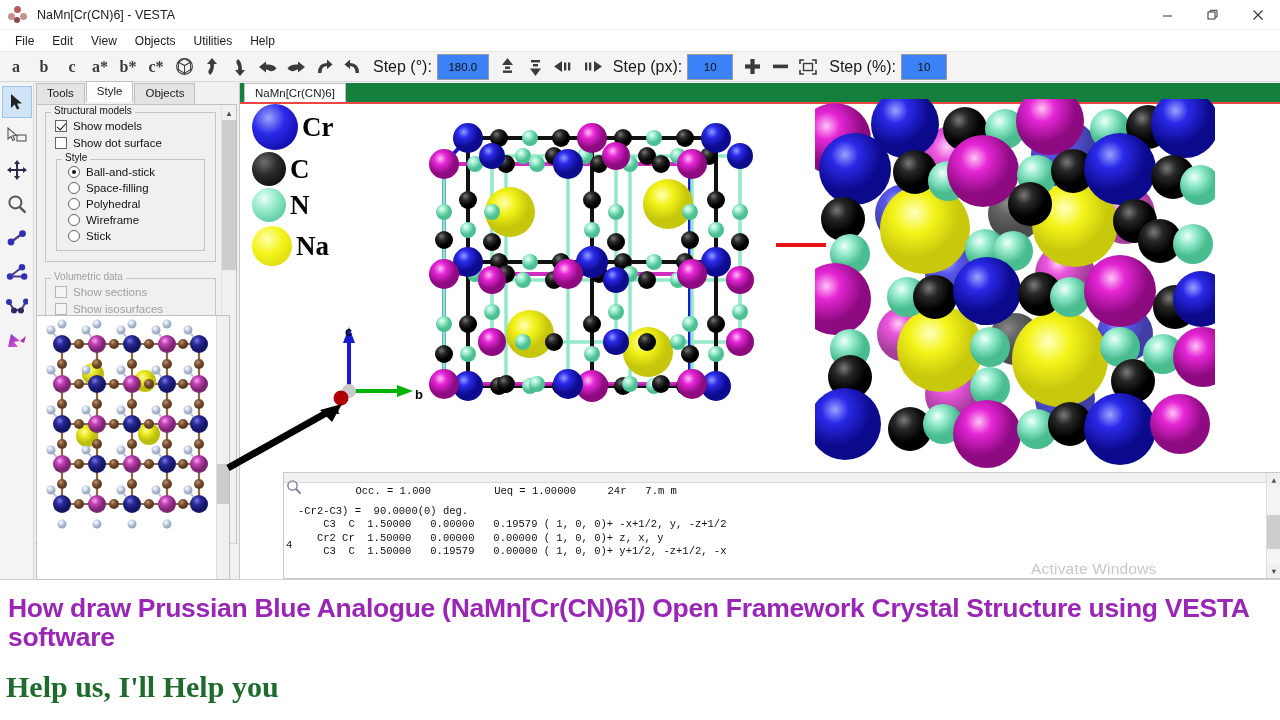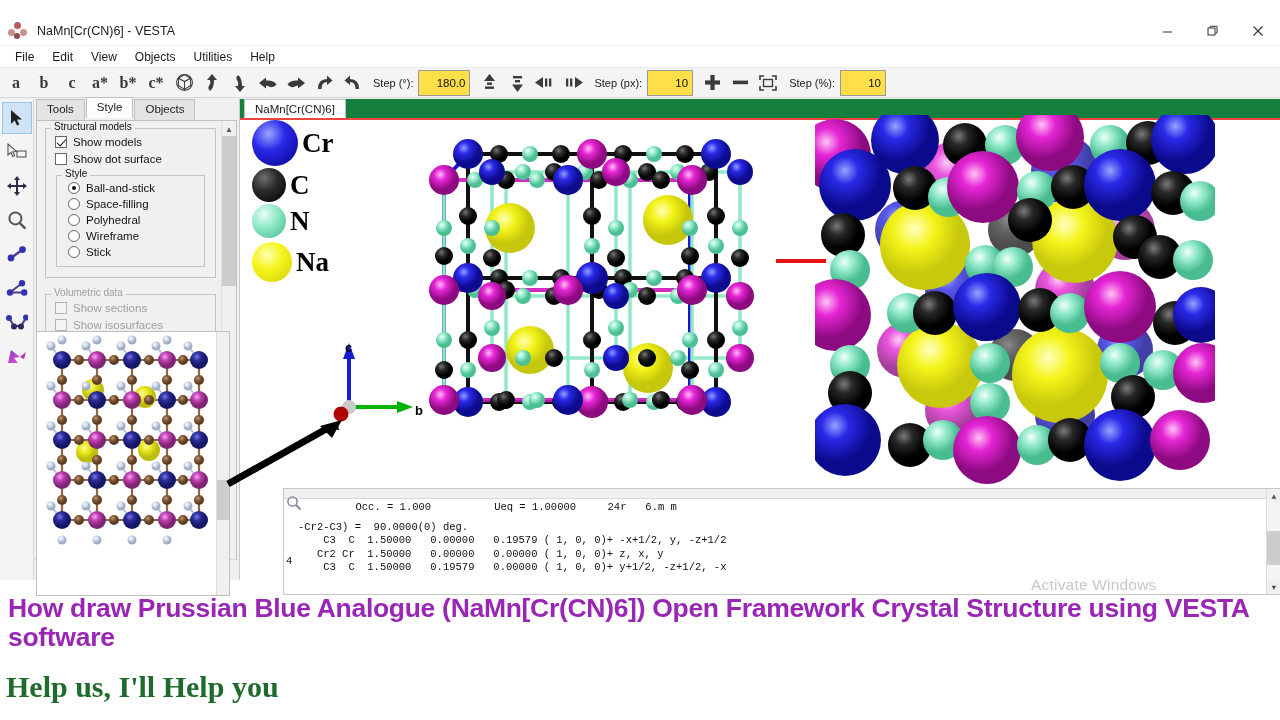--- a/index.html
+++ b/index.html
@@ -5,21 +5,21 @@
   * { box-sizing: border-box; margin: 0; padding: 0; }
   html, body { width: 1280px; height: 720px; overflow: hidden; }
   body {
     font-family: "Liberation Sans", sans-serif;
     background: #ffffff;
     position: relative;
   }
 
   
   #app-window {
-    position: absolute; left: 0; top: 16px; width: 1280px; height: 580px;
+    position: absolute; left: 0; top: 0; width: 1280px; height: 580px;
     background: #f0f0f0; border-bottom: 1px solid #d0d0d0;
   }
 
   
   #titlebar {
     height: 30px; background: #ffffff; display: flex; align-items: center;
     position: relative; border-bottom: 1px solid #f0f0f0;
   }
   #app-icon { width: 22px; height: 22px; margin-left: 7px; position: relative; }
   #app-icon .d { position: absolute; border-radius: 50%; }
@@ -44,25 +44,25 @@
   
   #toolbar {
     height: 30px; background: #f4f4f4; display: flex; align-items: center;
     border-bottom: 1px solid #d8d8d8; padding-left: 2px;
   }
   .tb-btn {
     min-width: 28px; height: 26px; display: flex; align-items: center; justify-content: center;
     font-size: 15px; color: #3b3b3b; cursor: default; position: relative;
   }
   .tb-btn.axis { font-family: "Liberation Serif", serif; font-size: 16px; font-weight: 600; }
-  .tb-label { font-size: 11px; color: #1a1a1a; margin: 0 5px 0 7px; white-space: nowrap; }
+  .tb-label { font-size: 16px; color: #1a1a1a; margin: 0 5px 0 7px; white-space: nowrap; }
   .tb-input {
-    height: 26px; border: 1px solid #9a9a9a; background: #fde047; font-size: 11.5px;
+    height: 26px; border: 1px solid #9a9a9a; background: #3b82f6; font-size: 11.5px;
     font-family: "Liberation Sans", sans-serif; color: #111; padding: 0 4px;
-    text-align: right;
+    text-align: center;
   }
   .tb-input.w50 { width: 52px; }
   .tb-input.w46 { width: 46px; }
   .tb-sep { width: 5px; }
 
   
   #work {
     position: absolute; left: 0; top: 83px; right: 0; bottom: 0;
     display: flex;
   }
@@ -1035,21 +1035,21 @@
 
   <div id="text-pane">
     <div id="text-pane-top"></div>
     <div id="magnifier-ico">
       <svg width="16" height="16" viewBox="0 0 16 16">
         <circle cx="6.5" cy="6.5" r="4.6" fill="none" stroke="#7d7d9d" stroke-width="1.4"></circle>
         <line x1="10" y1="10" x2="14.5" y2="14.5" stroke="#7d7d9d" stroke-width="1.8"></line>
       </svg>
     </div>
     <div style="padding:2px 0 0 40px;">
-      <div class="tline">     Occ. = 1.000          Ueq = 1.00000     24r   6.m m</div>
+      <div class="tline">     Occ. = 1.000          Ueq = 1.00000     24r   7.m m</div>
     </div>
     <div style="padding:6px 0 0 14px;">
       <div class="tline">-Cr2-C3) =  90.0000(0) deg.</div>
       <div class="tline">    C3  C  1.50000   0.00000   0.19579 ( 1, 0, 0)+ -x+1/2, y, -z+1/2</div>
       <div class="tline">   Cr2 Cr  1.50000   0.00000   0.00000 ( 1, 0, 0)+ z, x, y</div>
       <div class="tline">    C3  C  1.50000   0.19579   0.00000 ( 1, 0, 0)+ y+1/2, -z+1/2, -x</div>
     </div>
     <div id="row-num">4</div>
     <div id="text-scroll">
       <div class="sb-arrow">▲</div>

